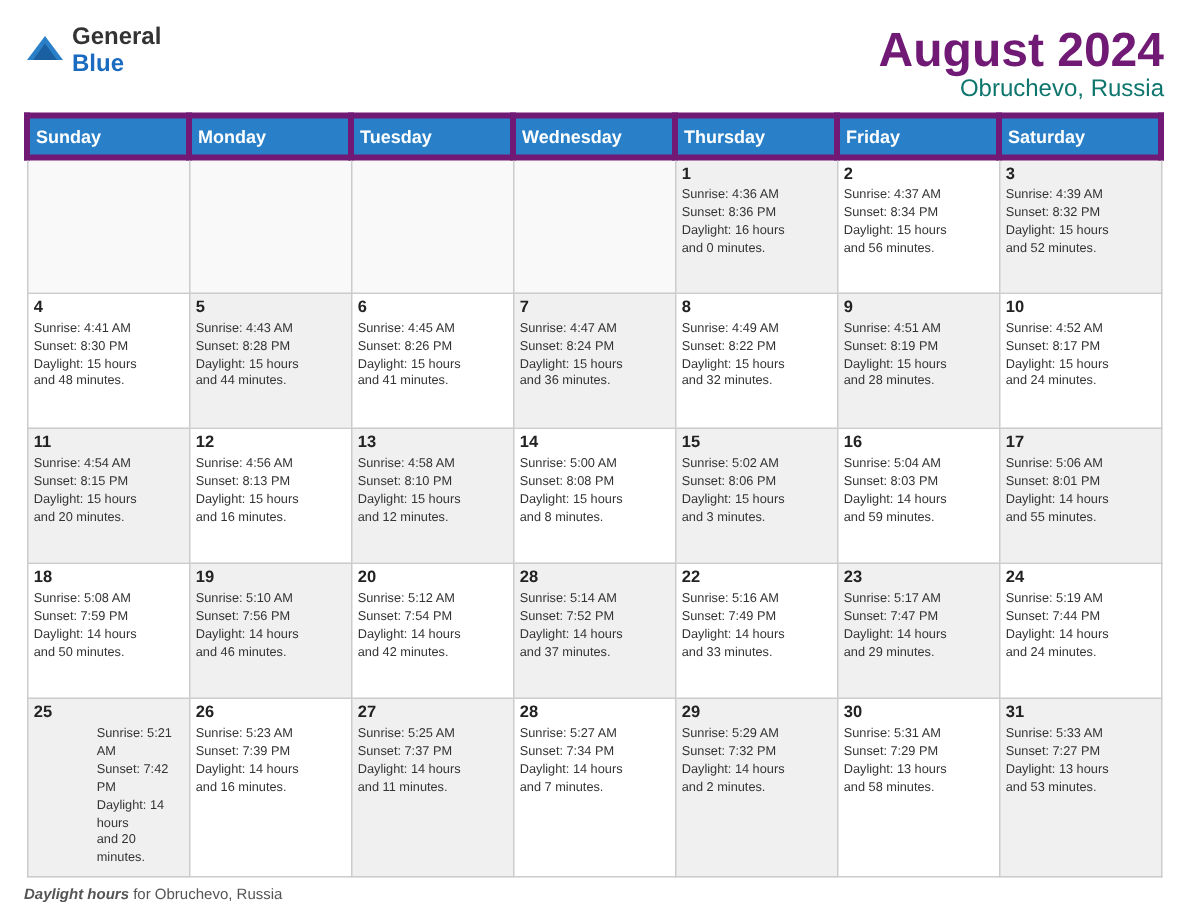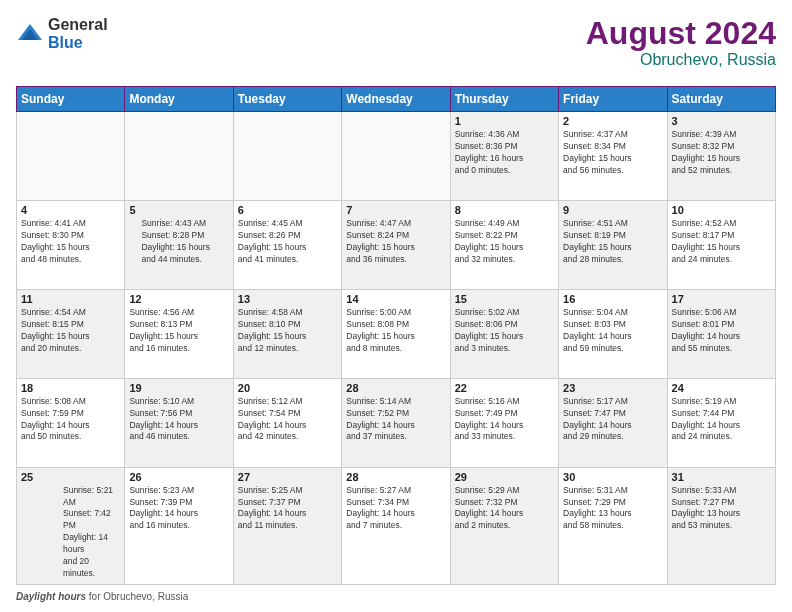--- a/index.html
+++ b/index.html
@@ -14,21 +14,21 @@
       width: 792px;
       height: 612px;
       padding: 16px 16px 10px 16px;
       display: flex;
       flex-direction: column;
     }
     .header {
       display: flex;
       justify-content: space-between;
       align-items: flex-start;
-      margin-bottom: 17px;
+      margin-bottom: 6px;
     }
     .logo {
       display: flex;
       align-items: center;
       gap: 4px;
     }
     .logo-text {
       display: flex;
       flex-direction: column;
       line-height: 1.1;
@@ -67,21 +67,21 @@
       width: 100%;
       table-layout: fixed;
     }
     .calendar th {
       background: #2980c8;
       color: #fff;
       font-size: 12px;
       font-weight: bold;
       padding: 5px 4px;
       text-align: left;
-      border: 1px solid #701a75;
+      border: 4px solid #701a75;
     }
     .calendar td {
       border: 1px solid #ccc;
       vertical-align: top;
       padding: 3px 4px;
       font-size: 9px;
       color: #333;
       background: #fff;
       height: 88px;
     }
@@ -177,21 +177,21 @@
         <tr>
           <td>
             <span class="day-number">4</span>
             <div class="day-info" style="white-space: pre-line;">Sunrise: 4:41 AM
 Sunset: 8:30 PM
 Daylight: 15 hours
 and 48 minutes.</div>
           </td>
           <td class="shaded">
             <span class="day-number">5</span>
-            <div class="day-info" style="white-space: pre-line; margin-left: 12px;">Sunrise: 4:43 AM
+            <div class="day-info" style="white-space: pre-line;">Sunrise: 4:43 AM
 Sunset: 8:28 PM
 Daylight: 15 hours
 and 44 minutes.</div>
           </td>
           <td>
             <span class="day-number">6</span>
             <div class="day-info" style="white-space: pre-line;">Sunrise: 4:45 AM
 Sunset: 8:26 PM
 Daylight: 15 hours
 and 41 minutes.</div>

